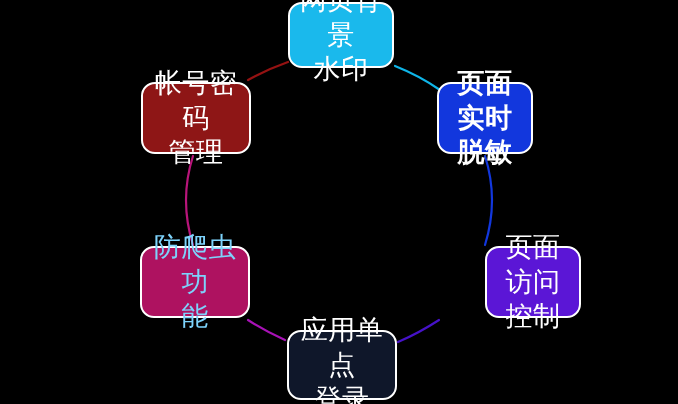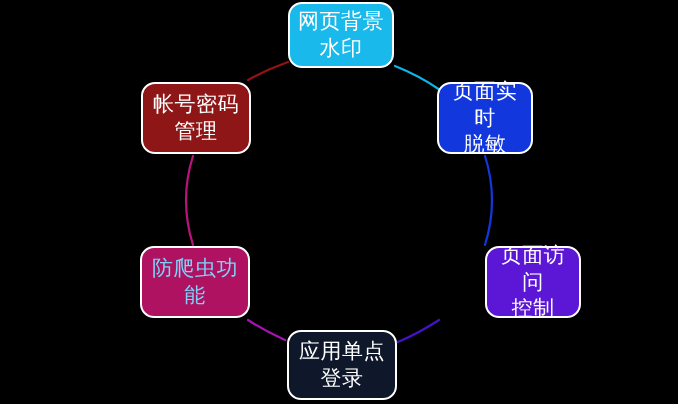--- a/index.html
+++ b/index.html
@@ -26,21 +26,21 @@
   .node {
     position: absolute;
     box-sizing: border-box;
     border-radius: 14px;
     border: 2px solid #ffffff;
     display: flex;
     align-items: center;
     justify-content: center;
     text-align: center;
     color: #ffffff;
-    font-size: 21px;
+    font-size: 27px;
     line-height: 1.28;
     letter-spacing: 0.5px;
     font-weight: 400;
     z-index: 3;
     padding: 17px 6px;
   }
   .node .label {
     display: block;
     white-space: pre-line;
   }
@@ -57,21 +57,21 @@
       <path d="M 285 340 Q 265 331 248 320" stroke="#a812b6" stroke-width="2.2" fill="none" stroke-linecap="round"></path>
       <path d="M 193 245 Q 179 200 193 156" stroke="#b8157a" stroke-width="2.2" fill="none" stroke-linecap="round"></path>
       <path d="M 248 80 Q 268 69 288 62" stroke="#951212" stroke-width="2.2" fill="none" stroke-linecap="round"></path>
     </svg>
 
   <div id="nodes">
       <div class="node" style="left: 288px; top: 2px; width: 106px; height: 66px; background: rgb(26, 185, 236); border-color: rgb(255, 255, 255); color: rgb(255, 255, 255);">
         <span class="label">网页背景
 水印</span>
       </div>
-      <div class="node" style="left: 437px; top: 82px; width: 96px; height: 72px; background: rgb(18, 55, 221); border-color: rgb(255, 255, 255); color: rgb(255, 255, 255);">
+      <div class="node" style="left: 437px; top: 82px; width: 96px; height: 72px; background: rgb(18, 55, 221); border-color: rgb(255, 255, 255); color: rgb(255, 255, 255); font-weight: bold;">
         <span class="label">页面实时
 脱敏</span>
       </div>
       <div class="node" style="left: 437px; top: 246px; width: 96px; height: 72px; background: rgb(91, 22, 214); border-color: rgb(255, 255, 255); color: rgb(255, 255, 255); margin-left: 48px;">
         <span class="label">页面访问
 控制</span>
       </div>
       <div class="node" style="left: 287px; top: 330px; width: 110px; height: 70px; background: #0f172a; border-color: rgb(255, 255, 255); color: rgb(255, 255, 255);">
         <span class="label">应用单点
 登录</span>

